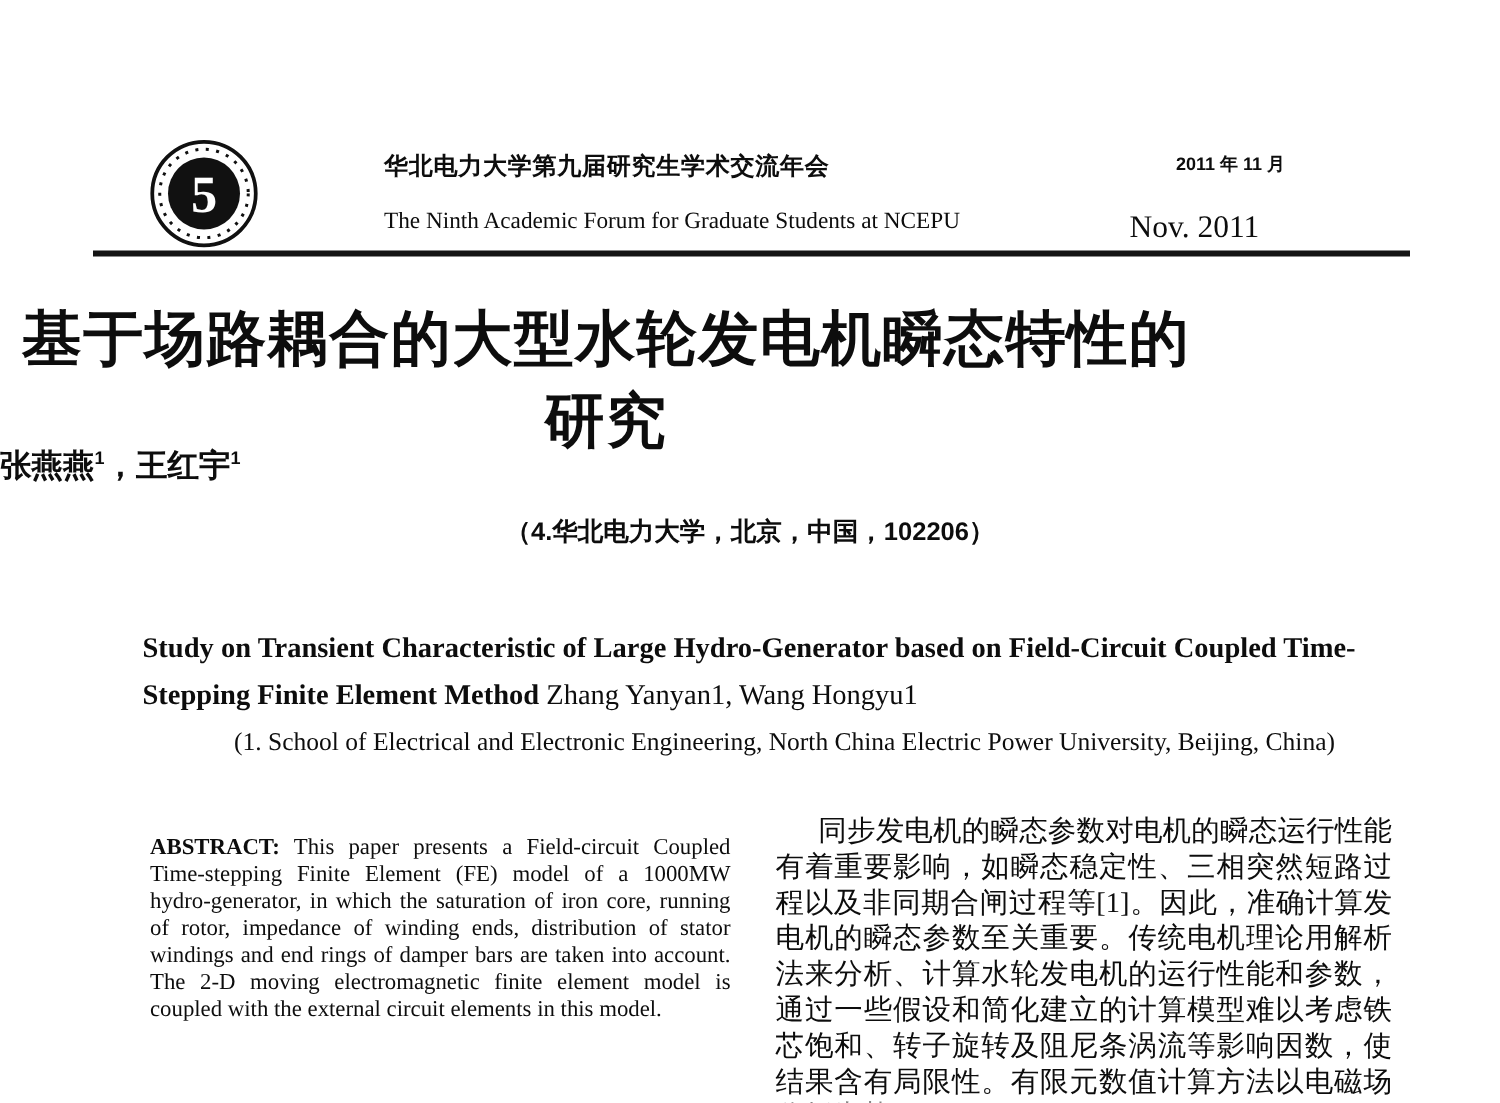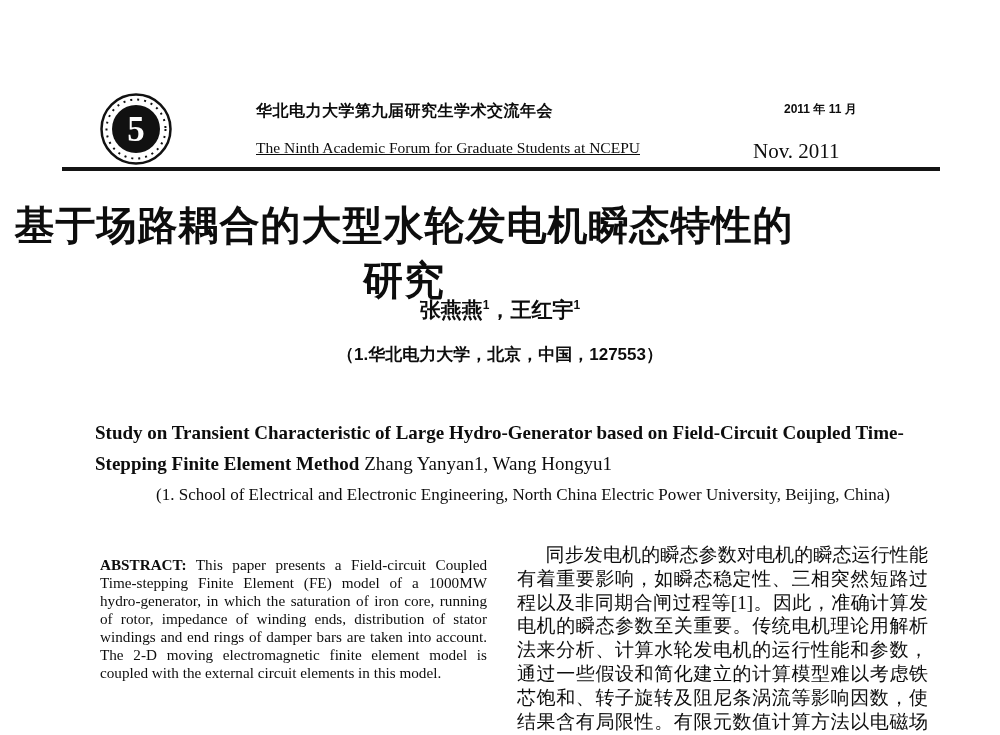--- a/index.html
+++ b/index.html
@@ -14,41 +14,40 @@
   .abs { position: absolute; }
 
   
   .seal { left: 99px; top: 92px; width: 74px; height: 74px; }
   .hdr-center { left: 256px; width: 500px; text-align: left; }
   .hdr-cn {
     top: 101px;
     font-family: "Liberation Sans", sans-serif;
     font-weight: 600; font-size: 16px; letter-spacing: 0.5px;
   }
-  .hdr-en { top: 139px; font-size: 15.5px; text-decoration: underline; }
+  .hdr-en { top: 139px; font-size: 15.5px; }
   .hdr-date { left: 753px; }
   .date-cn {
     top: 101px;
     font-family: "Liberation Sans", sans-serif;
     font-weight: 600; font-size: 12px; margin-left: 31px;
   }
   .date-en { top: 139px; font-size: 21px; }
   .rule { left: 62px; top: 167px; width: 878px; height: 4px; background: #141414; }
 
   
   .title-cn {
     left: 0; top: 198px; width: 808px;
     text-align: center;
     font-family: "Liberation Sans", sans-serif;
     font-weight: 700; font-size: 40px; letter-spacing: 1px;
     margin: 0;
   }
   .authors-cn {
     left: 0; top: 296px; width: 1000px;
-    text-align: center;
     font-family: "Liberation Sans", sans-serif;
     font-weight: 700; font-size: 21px;
   }
   .authors-cn sup { font-size: 12px; font-weight: 600; }
   .affil-cn {
     left: 0; top: 343px; width: 1000px;
     text-align: center;
     font-family: "Liberation Sans", sans-serif;
     font-weight: 600; font-size: 17px;
   }
@@ -98,21 +97,21 @@
 <div class="abs hdr-date date-en">Nov. 2011</div>
 
 <div class="abs rule"></div>
 
 <h1 class="abs title-cn">基于场路耦合的大型水轮发电机瞬态特性的研究</h1>
 
 <div class="abs authors-cn">
   <span>张燕燕</span><sup>1</sup><span>，</span><span>王红宇</span><sup>1</sup>
 </div>
 
-<div class="abs affil-cn">（1.华北电力大学，北京，中国，127553）</div>
+<div class="abs affil-cn">（4.华北电力大学，北京，中国，102206）</div>
 
 <div class="abs title-en">
   <span class="tbold">Study on Transient Characteristic of Large Hydro-Generator based on Field-Circuit Coupled Time-Stepping Finite Element Method</span>
   <span class="tauth">Zhang Yanyan1, Wang Hongyu1</span>
 </div>
 
 <div class="abs affil-en">(1. School of Electrical and Electronic Engineering, North China Electric Power University, Beijing, China)</div>
 
 <div class="abs col-left">
   <span class="abslabel">ABSTRACT:</span>

